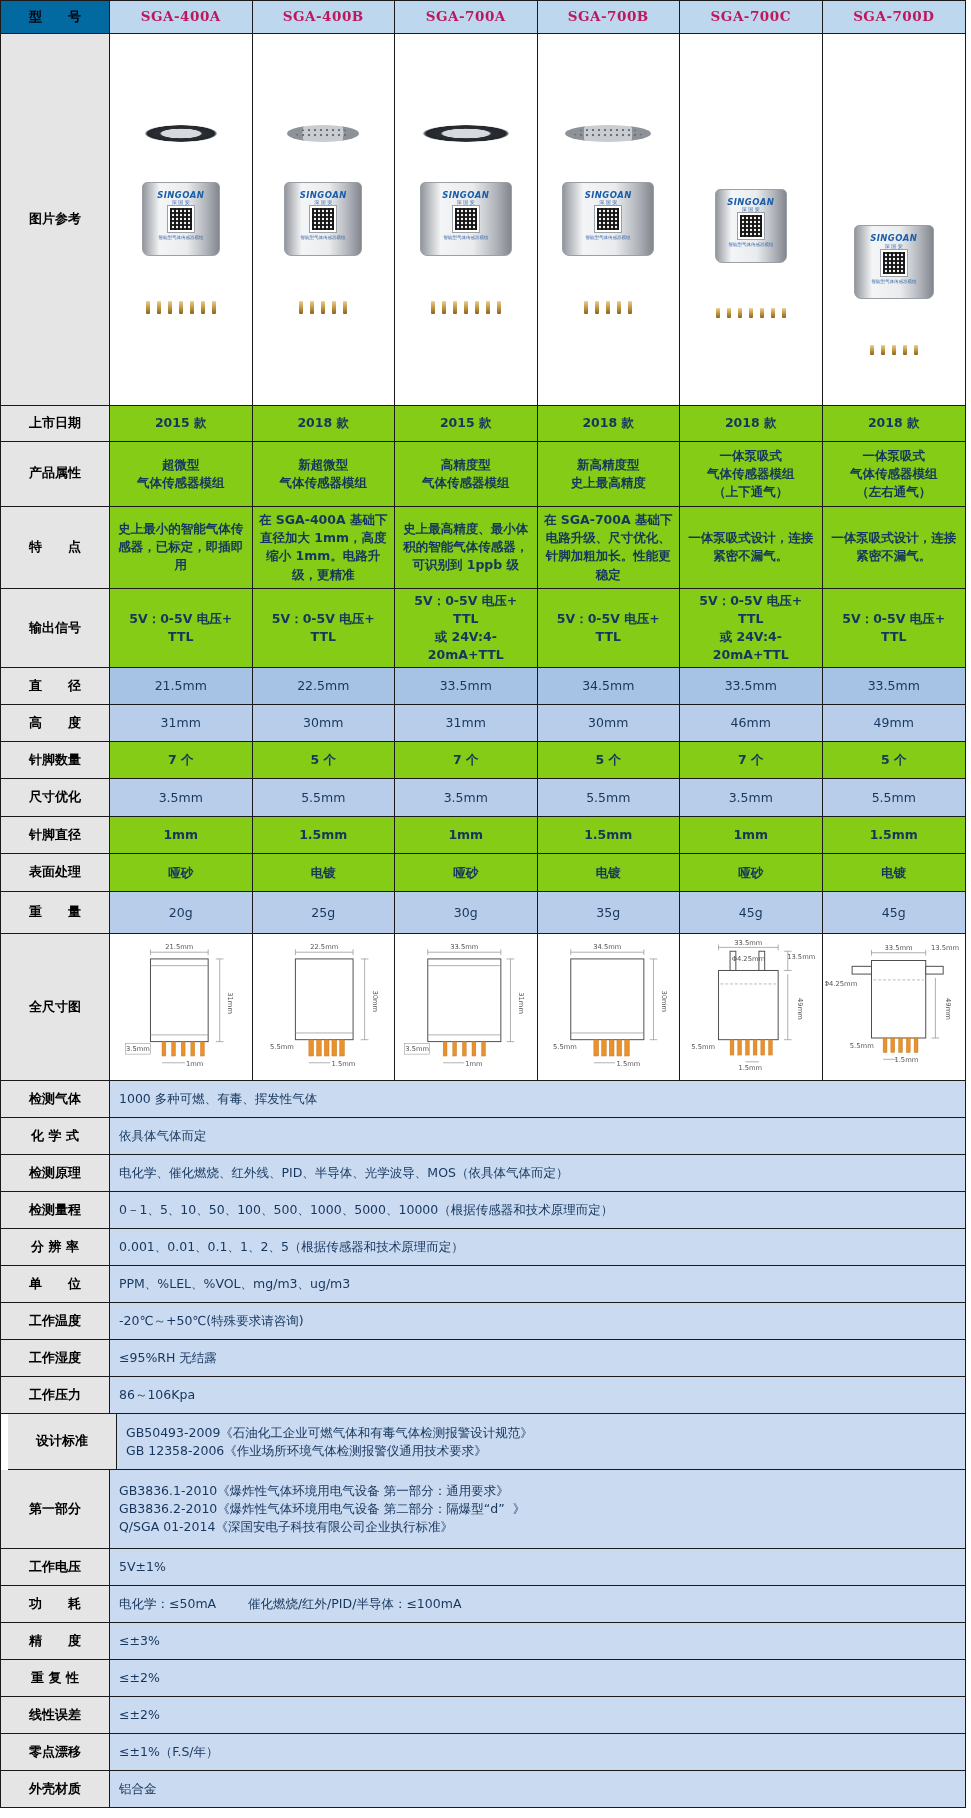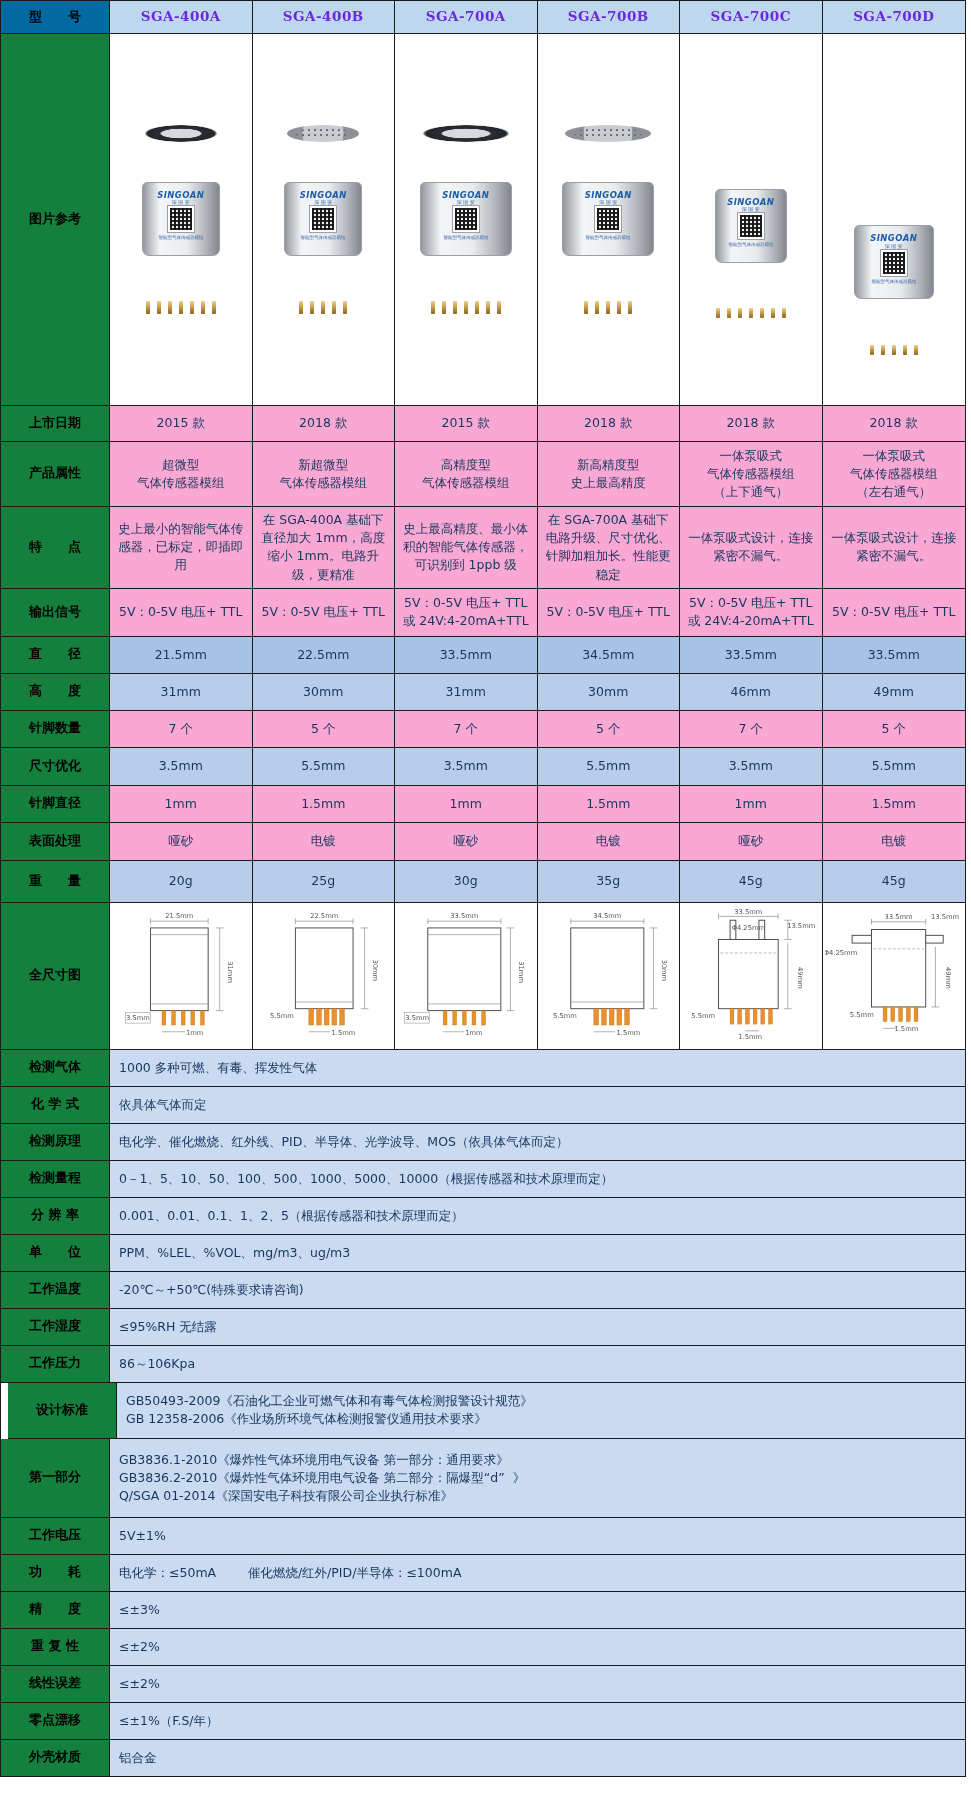--- a/index.html
+++ b/index.html
@@ -7,29 +7,29 @@
         font-family:"DejaVu Sans",sans-serif;color:#17365d;}
   .table{width:966px;border:1px solid #1a1a1a;border-bottom:none;box-sizing:border-box;}
   .row{display:grid;grid-template-columns:109px repeat(6,1fr);}
   .spec-row{display:grid;grid-template-columns:109px 1fr;min-height:37px;}
   .spec-row.tall2{min-height:56px;padding-left:7px;}
   .spec-row.tall3{min-height:79px;}
   .cell{border-right:1px solid #1a1a1a;border-bottom:1px solid #1a1a1a;
         display:flex;align-items:center;justify-content:center;text-align:center;
         box-sizing:border-box;padding:3px 5px;white-space:pre-wrap;line-height:1.45;}
   .cell:last-child{border-right:none;}
-  .label-cell{background:#15803d;color:#000;font-weight:bold;font-size:13px;}
+  .label-cell{background:#e5e5e5;color:#000;font-weight:bold;font-size:13px;}
   .header-row{min-height:33px;}
   .header-label{background:#0369a1;}
-  .model-cell{background:#bdd7ee;color:#6d28d9;font-weight:bold;font-size:13.5px;
+  .model-cell{background:#bdd7ee;color:#be185d;font-weight:bold;font-size:13.5px;
               font-family:"DejaVu Serif",serif;letter-spacing:.5px;}
   .photo-row{min-height:135px;}
   .photo-cell{background:#ffffff;padding:4px 2px;}
   .val{font-size:12.5px;}
-  .bg-l{background:#f9a8d4;}
+  .bg-l{background:#84cc16;font-weight:bold;}
   .bg-m{background:#b7cdea;}
   .bg-d{background:#a6c2e4;}
   .spec-val{background:#c9daf1;justify-content:flex-start;text-align:left;
             font-size:12.5px;padding-left:9px;}
   .diagram-row{min-height:147px;}
   .diag-cell{background:#ffffff;padding:2px;}
   .diag{width:100%;height:140px;display:block;}
   .diag text{font-size:7px;fill:#555;font-family:"DejaVu Sans",sans-serif;}
   .diag .ln{stroke:#8a8a8a;stroke-width:0.7;fill:none;}
   .diag .bx{stroke:#4a4a4a;stroke-width:1;fill:#ffffff;}

